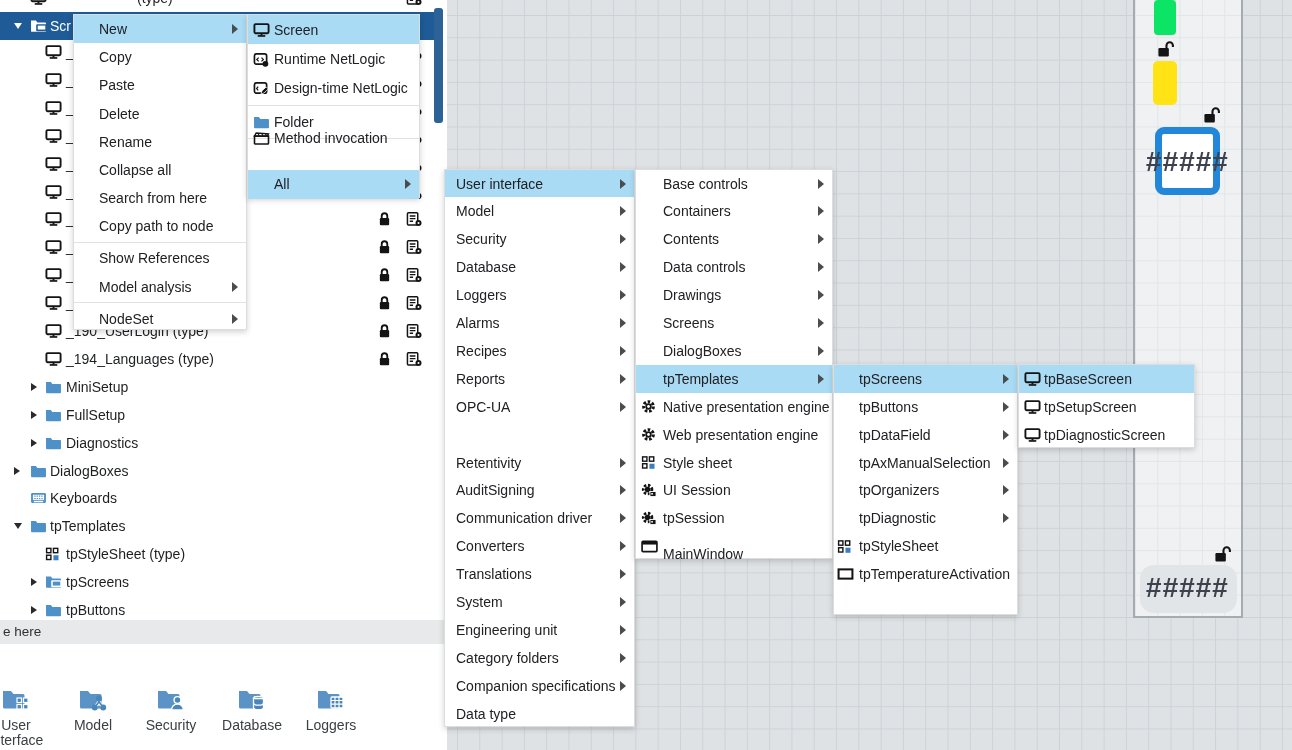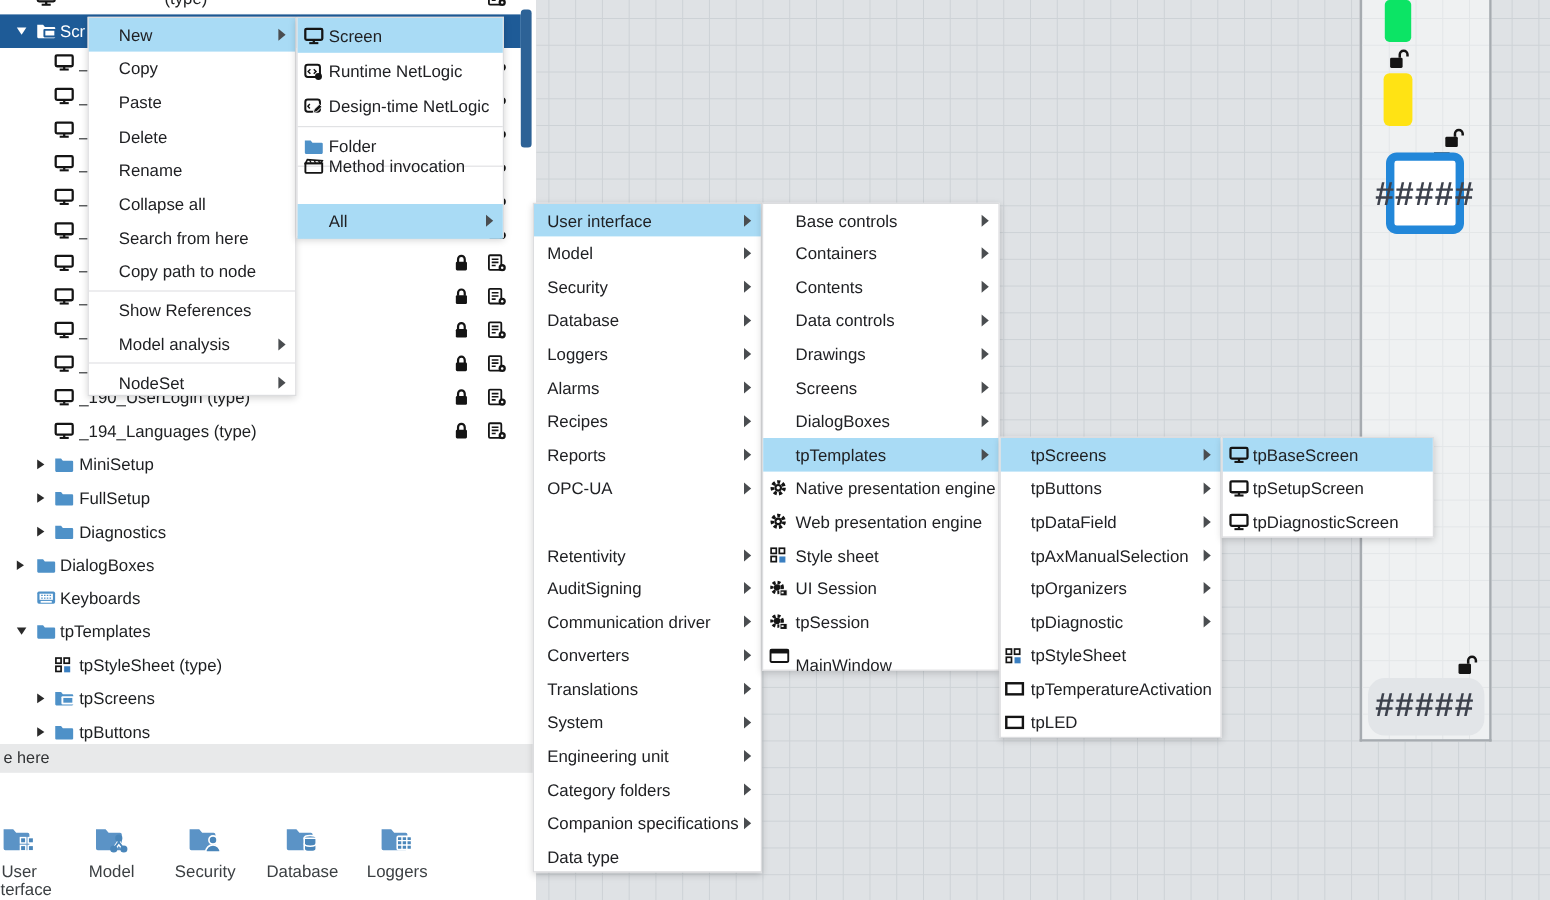--- a/index.html
+++ b/index.html
@@ -874,28 +874,20 @@
       <span class="mi-label" style="left: 25px;">tpStyleSheet</span>
     </div>
     <div class="mi" style="top: 195.3px; height: 27.9px;">
       <span class="mi-icon" style="left: 3px;">
         <svg width="17" height="12" viewBox="0 0 18 13">
           <rect x="1.5" y="1.5" width="15" height="10" fill="none" stroke="#141414" stroke-width="2.2"></rect>
         </svg>
       </span>
       <span class="mi-label" style="left: 25px;">tpTemperatureActivation</span>
     </div>
-    <div class="mi" style="top: 223.2px; height: 27.9px;">
-      <span class="mi-icon" style="left: 3px;">
-        <svg width="17" height="12" viewBox="0 0 18 13">
-          <rect x="1.5" y="1.5" width="15" height="10" fill="none" stroke="#141414" stroke-width="2.2"></rect>
-        </svg>
-      </span>
-      <span class="mi-label" style="left: 25px;">tpLED</span>
-    </div>
   </div>
 <div id="menu-tps" class="menu" style="left:1018px;top:363.9px;width:177px;height:83.7px;">
     <div class="mi hl" style="top: 0px; height: 27.9px;">
       <span class="mi-icon" style="left: 5px;">
         <svg width="17" height="16" viewBox="0 0 18 16">
           <rect x="1.5" y="1.8" width="15" height="9.6" rx="1.2" fill="none" stroke="#141414" stroke-width="2"></rect>
           <rect x="8" y="11.4" width="2" height="2.4" fill="#141414"></rect>
           <rect x="5" y="13.4" width="8" height="1.8" fill="#141414"></rect>
         </svg>
       </span>

